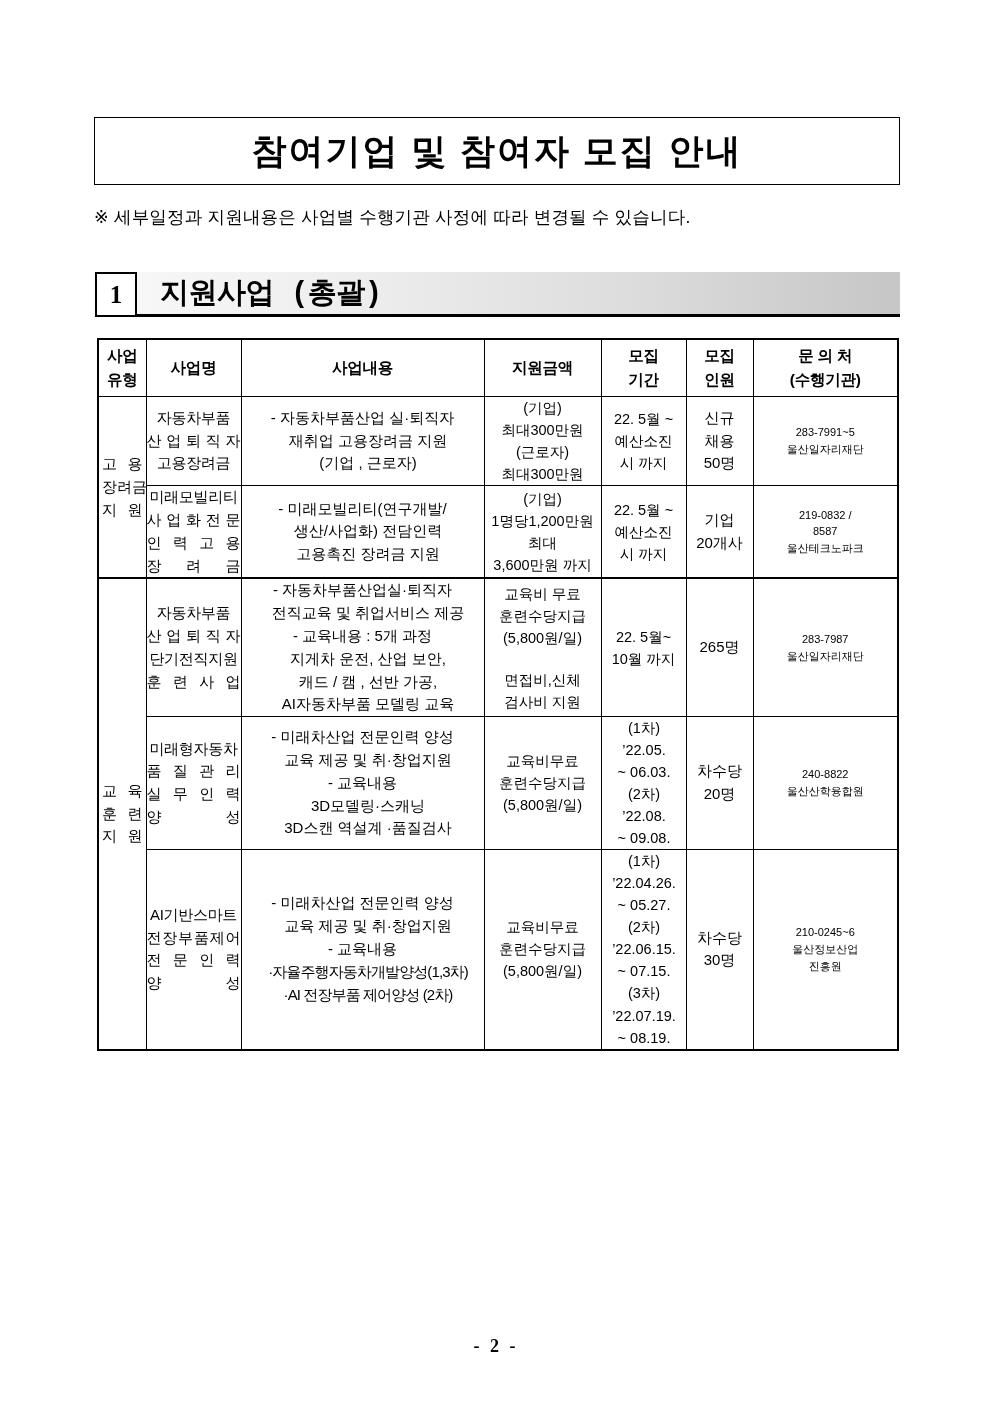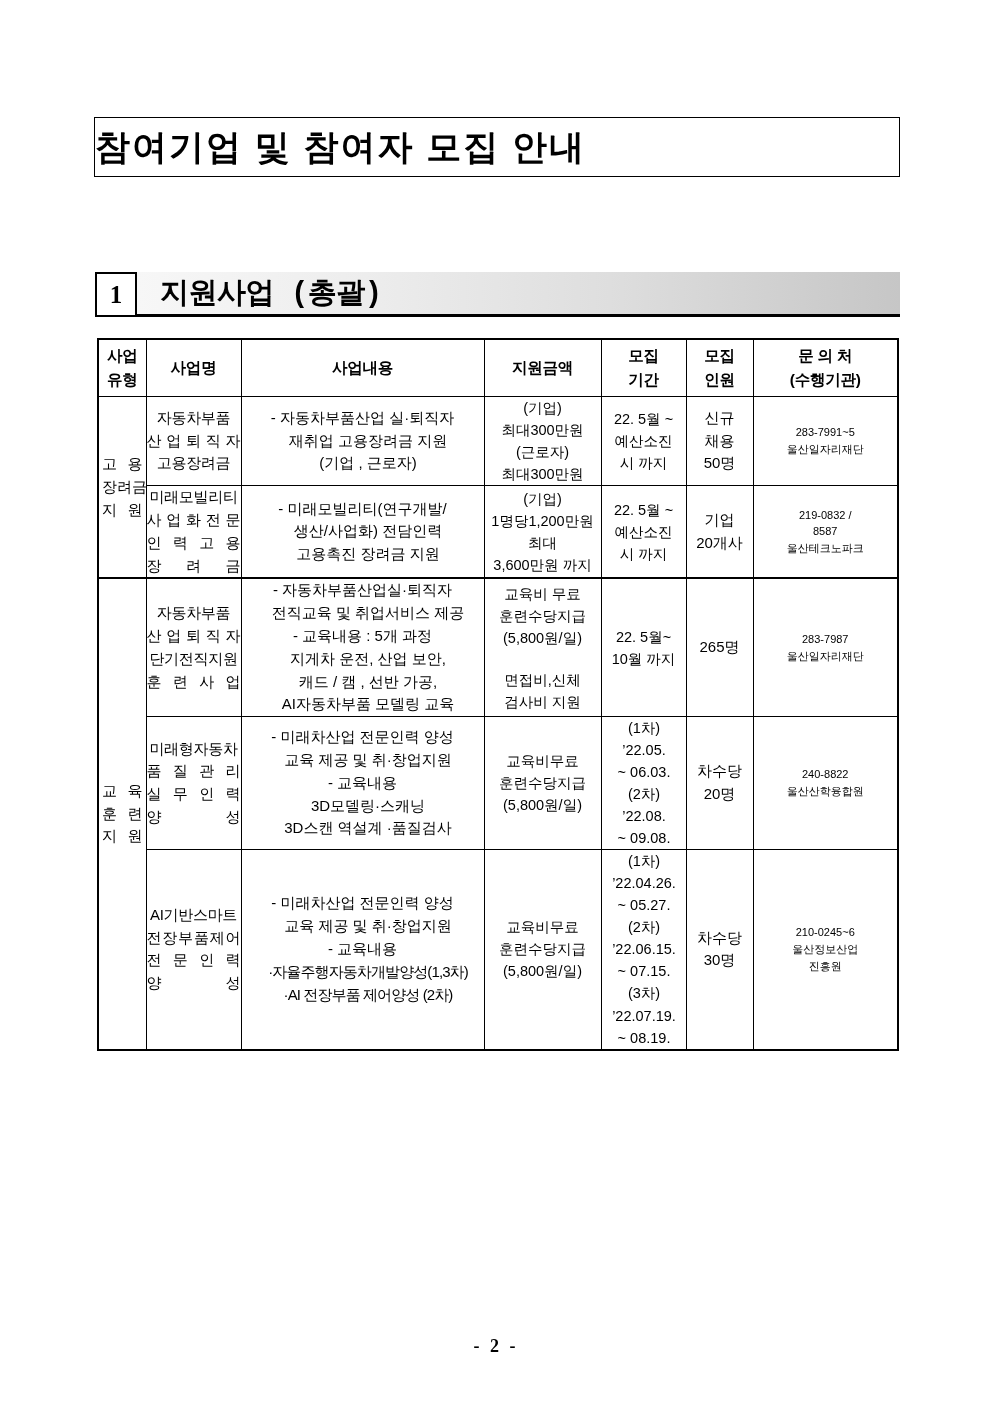--- a/index.html
+++ b/index.html
@@ -21,26 +21,26 @@
     width: 992px;
     height: 1403px;
   }
 
   
   .title-box {
     position: absolute;
     left: 94px;
     top: 117px;
     width: 806px;
-    height: 60px;
+    height: 68px;
     border: 1px solid #000;
     box-sizing: border-box;
     display: flex;
     align-items: center;
-    justify-content: flex-start;
+    justify-content: center;
   }
   .title-text {
     font-size: 35px;
     font-weight: bold;
     letter-spacing: 2px;
     white-space: nowrap;
   }
 
   
   .note {
@@ -195,20 +195,21 @@
 </style>
 </head>
 <body>
 
 <div class="page">
 
   <div class="title-box">
     <div class="title-text">참여기업 및 참여자 모집 안내</div>
   </div>
 
+  <div class="note">※ 세부일정과 지원내용은 사업별 수행기관 사정에 따라 변경될 수 있습니다.</div>
 
   <div class="section">
     <div class="section-num">1</div>
     <div class="section-bar">
       <span class="section-title">지원사업 (총괄)</span>
     </div>
   </div>
 
   <table class="tbl">
     <colgroup>

